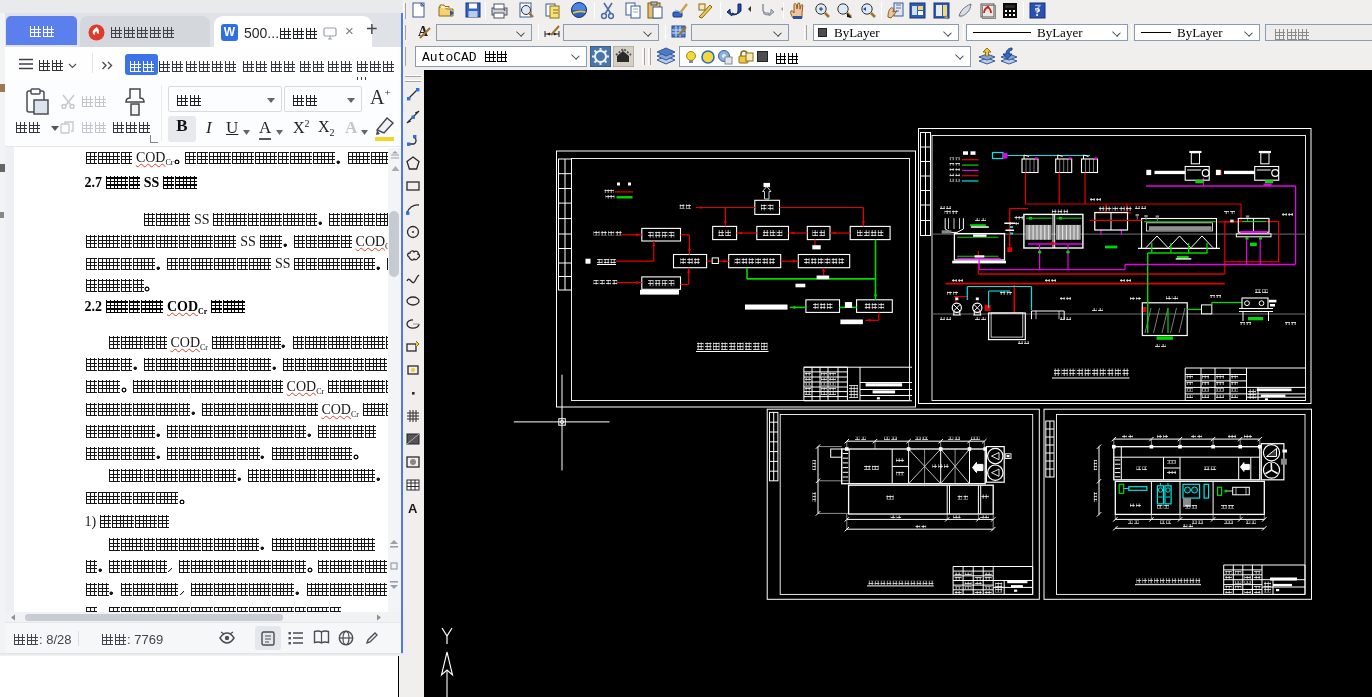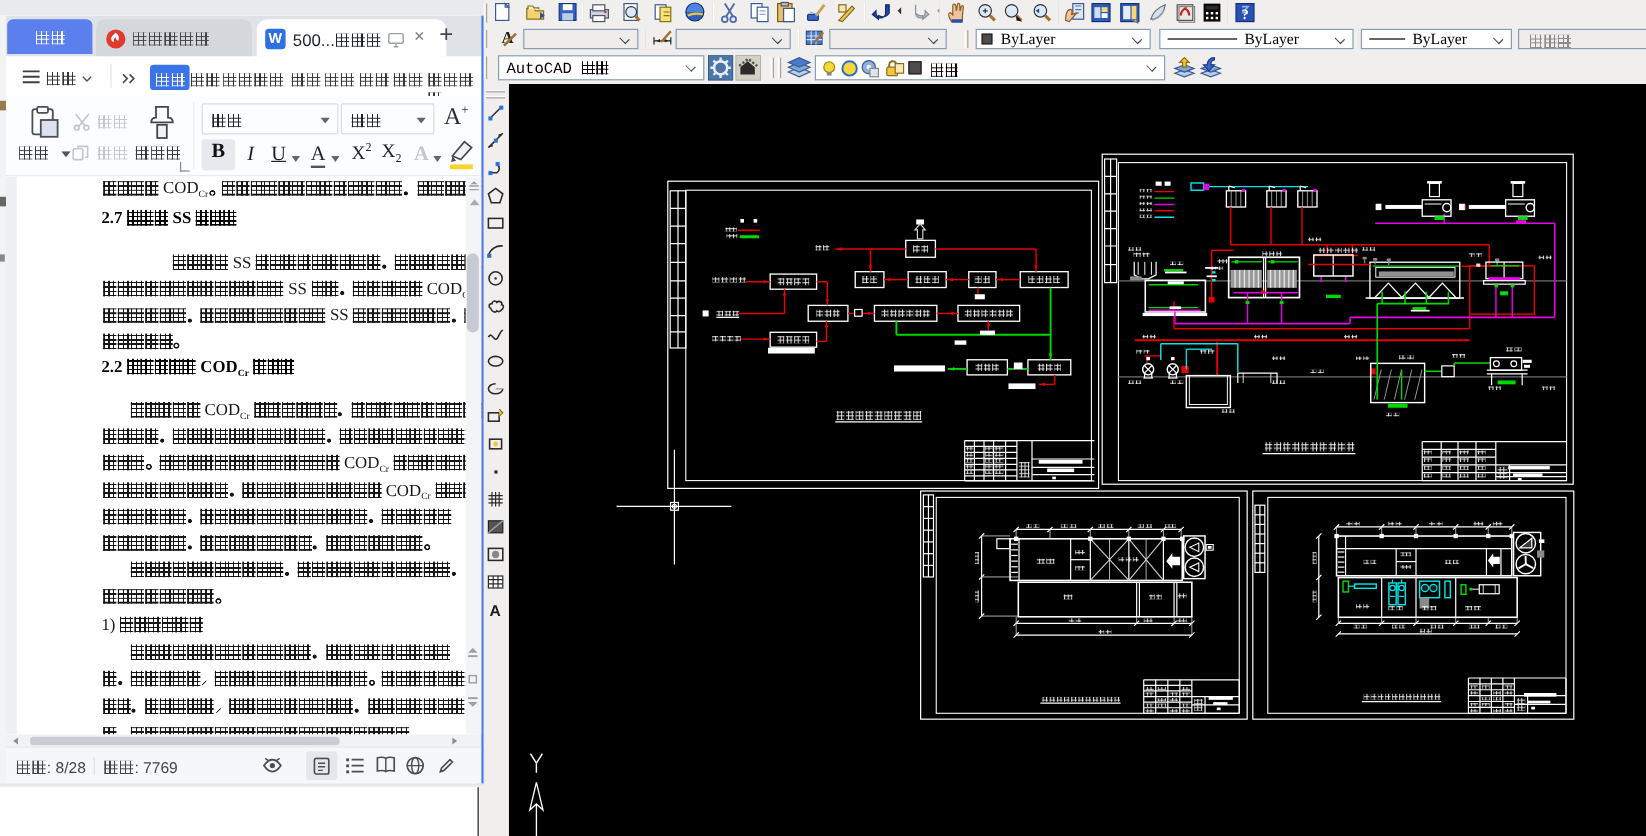--- a/index.html
+++ b/index.html
@@ -14,21 +14,21 @@
  repeating-linear-gradient(90deg,currentColor 0 1.2px,transparent 1.2px 4.1px)}
 .zb{background:repeating-linear-gradient(0deg,currentColor 0 1.4px,transparent 1.4px 3.4px),
  repeating-linear-gradient(90deg,currentColor 0 1.4px,transparent 1.4px 3.9px)}
 .z11{width:10.5px;height:11px;margin:0 .7px}
 .pc{display:inline-block;width:11px;height:12.5px;margin:0 .3px;vertical-align:-2px;
  background:radial-gradient(circle at 2.2px 10.2px,currentColor 1.4px,transparent 2px)}
 .ps{display:inline-block;width:11px;height:12.5px;margin:0 .3px;vertical-align:-2px;
  background:radial-gradient(circle at 3px 10px,transparent 1px,currentColor 1.4px,currentColor 2.2px,transparent 2.8px)}
 .pd{display:inline-block;width:11px;height:12.5px;margin:0 .3px;vertical-align:-2px;
  background:linear-gradient(135deg,transparent 42%,currentColor 45%,currentColor 60%,transparent 63%) 1px 8px/4px 4px no-repeat}
-.rw{text-decoration-style:wavy;text-decoration-color:#e23a2e;text-decoration-thickness:1px}
+.rw{text-decoration:underline;text-decoration-style:wavy;text-decoration-color:#e23a2e;text-decoration-thickness:1px}
 
 #acad{position:absolute;left:398px;top:0;width:974px;height:697px;background:#000}
 #tb{position:absolute;left:0;top:0;width:974px;height:70px;background:#f0efed;border-left:1px solid #f6f5f2}
 .sep{position:absolute;width:1px;background:#b4b0a7;border-right:1px solid #fff}
 .grip{position:absolute;width:3px;border-left:1px solid #fff;border-right:1px solid #a9a59c}
 .combo{position:absolute;background:#fff;border:1px solid #889cb4;font:13px "Liberation Serif",serif;color:#000}
 .combo>span.ab{white-space:nowrap}
 .combo span{top:1px}
 .cgray{background:#eeedeb}
 .dd{position:absolute;right:2px;top:1px;bottom:1px;width:14px}
@@ -1415,21 +1415,21 @@
         <path d="M5 0.5L1 3.5l4 3z" fill="#8a9098"></path>
       </svg>
       <div class="ab" style="left:20px;top:1.5px;width:258px;height:7px;background:#c9cdd3;border-radius:3px"></div>
       <svg class="ab" style="left:371px;top:2px" width="6" height="7" viewBox="0 0 6 7">
         <path d="M1 0.5l4 3-4 3z" fill="#8a9098"></path>
       </svg>
     </div>
     <div id="wstat">
       <span class="ab" style="left:8px;top:9px"><i class="z z"></i><i class="z z"></i>: 8/28</span>
       <div class="ab" style="left:73px;top:8px;width:1px;height:15px;background:#dcdee2"></div>
-      <span class="ab" style="left:81px;top:9px"><i class="z z"></i><i class="z z"></i>: 7769</span>
+      <span class="ab" style="left:96px;top:9px"><i class="z z"></i><i class="z z"></i>: 7769</span>
       <svg class="ab" style="left:213px;top:8px" width="18" height="14" viewBox="0 0 18 14">
         <path d="M2 7c2.2-3.4 4.8-5 7-5s4.8 1.6 7 5c-2.2 3.4-4.8 5-7 5s-4.8-1.6-7-5z" fill="none" stroke="#4a4e55" stroke-width="1.5"></path>
         <circle cx="9" cy="7" r="2.2" fill="#4a4e55"></circle>
         <path d="M3 1l3 2M15 1l-3 2" stroke="#4a4e55" stroke-width="1.3"></path>
       </svg>
       <div class="ab" style="left:250px;top:3px;width:26px;height:24px;background:#e4e7eb;border-radius:3px"></div>
       <svg class="ab" style="left:256px;top:8px" width="14" height="15" viewBox="0 0 14 15">
         <rect x="1" y="1" width="12" height="13" rx="1.5" fill="none" stroke="#4a4e55" stroke-width="1.4"></rect>
         <path d="M4 5h6M4 8h6M4 11h4" stroke="#4a4e55" stroke-width="1.2"></path>
       </svg>

